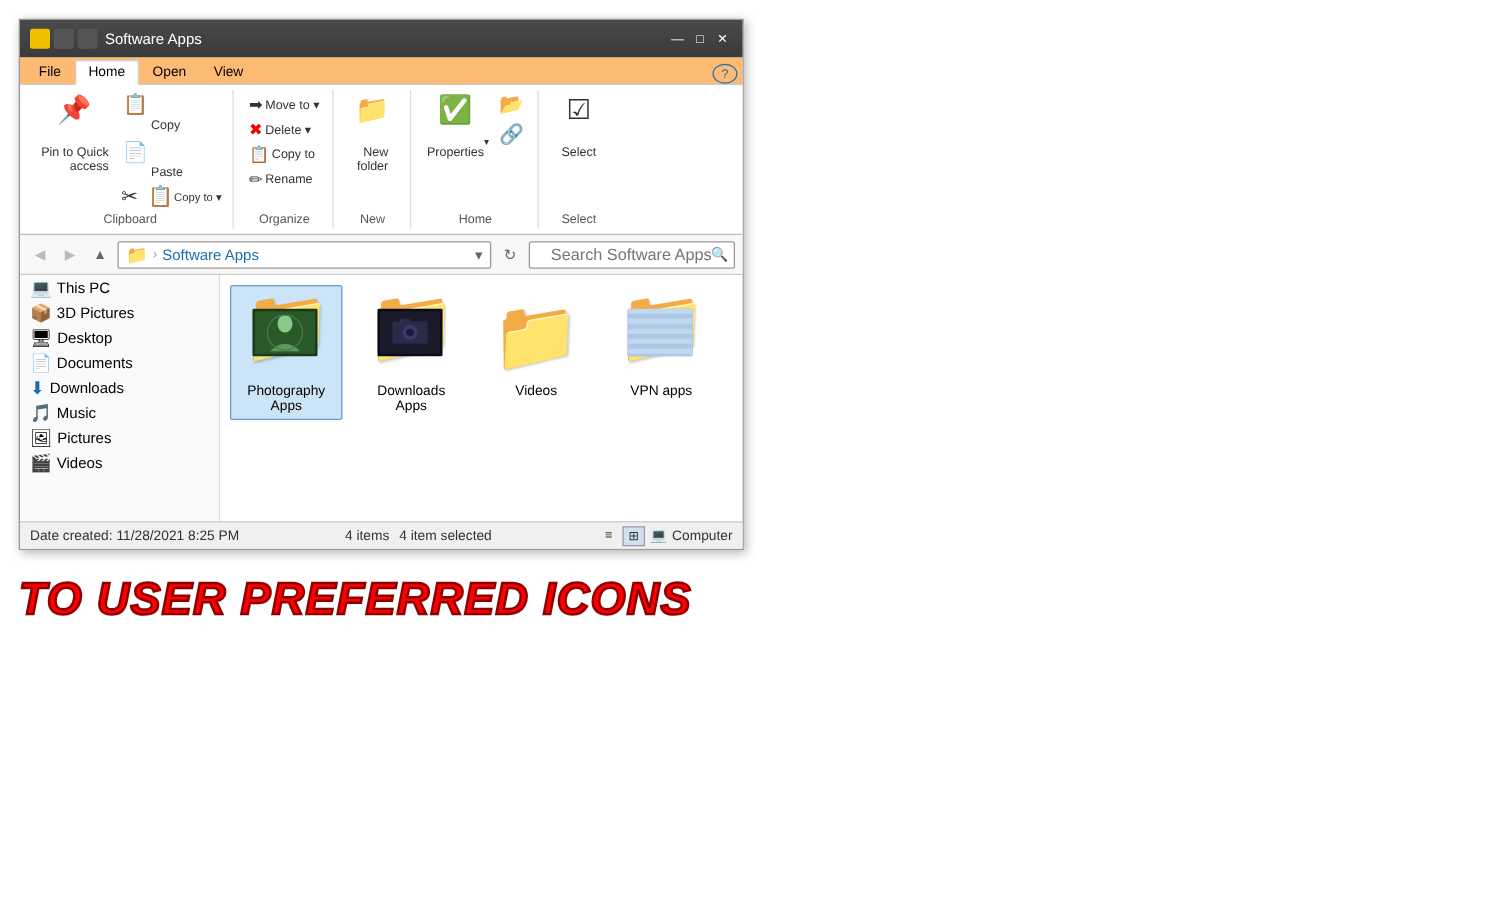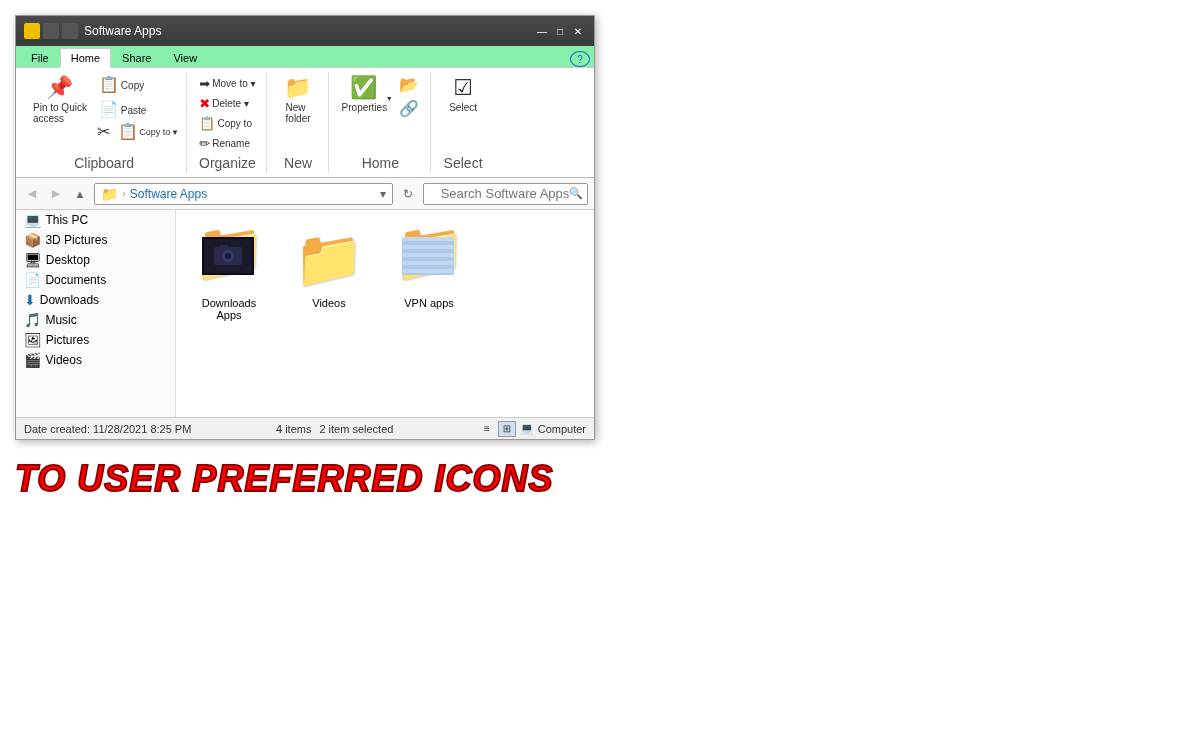--- a/index.html
+++ b/index.html
@@ -12,33 +12,33 @@
     .title-bar { background: linear-gradient(to bottom, #4a4a4a, #3a3a3a); height: 30px; display: flex; align-items: center; padding: 0 8px; color: #fff; font-size: 12px; justify-content: space-between; flex-shrink: 0; }
     .title-bar-left { display: flex; align-items: center; gap: 6px; }
     .title-icons { display: flex; gap: 3px; }
     .title-icon { width: 16px; height: 16px; display: flex; align-items: center; justify-content: center; }
     .title-icon.yellow { background: #f0c000; border-radius: 2px; }
     .title-icon.dark { background: #555; border-radius: 2px; }
     .title-controls { display: flex; gap: 2px; }
     .title-btn { width: 16px; height: 16px; display: flex; align-items: center; justify-content: center; color: #fff; font-size: 10px; cursor: pointer; }
 
     
-    .ribbon-tabs { background: #86efac; display: flex; height: 22px; align-items: flex-end; padding: 0 4px; border-bottom: 1px solid #ccc; flex-shrink: 0; }
+    .ribbon-tabs { background: #fdba74; display: flex; height: 22px; align-items: flex-end; padding: 0 4px; border-bottom: 1px solid #ccc; flex-shrink: 0; }
     .ribbon-tab { padding: 3px 10px; font-size: 11px; cursor: pointer; border: 1px solid transparent; border-bottom: none; }
     .ribbon-tab.active { background: #fff; border-color: #ccc; border-bottom: 1px solid #fff; margin-bottom: -1px; }
 
     
     .ribbon { background: #fff; border-bottom: 1px solid #bbb; padding: 4px 6px; display: flex; gap: 2px; align-items: stretch; flex-shrink: 0; min-height: 80px; }
     .ribbon-group { display: flex; flex-direction: column; align-items: center; border-right: 1px solid #ddd; padding: 2px 6px; min-width: 60px; }
     .ribbon-group-content { display: flex; gap: 2px; align-items: flex-start; flex: 1; }
-    .ribbon-group-label { font-size: 14px; color: #555; margin-top: auto; padding-top: 2px; }
+    .ribbon-group-label { font-size: 10px; color: #555; margin-top: auto; padding-top: 2px; }
     .ribbon-btn { display: flex; flex-direction: column; align-items: center; padding: 2px 4px; cursor: pointer; border: 1px solid transparent; border-radius: 2px; min-width: 36px; font-size: 10px; color: #333; }
     .ribbon-btn .icon { font-size: 22px; line-height: 1; }
     .ribbon-btn .icon-sm { font-size: 16px; line-height: 1; }
-    .ribbon-btn-label { font-size: 10px; text-align: left; margin-top: 3px; }
+    .ribbon-btn-label { font-size: 10px; text-align: right; margin-top: 18px; }
     .ribbon-btn-stack { display: flex; flex-direction: column; gap: 1px; }
     .ribbon-btn-row { display: flex; align-items: center; gap: 2px; padding: 1px 3px; cursor: pointer; border: 1px solid transparent; border-radius: 2px; font-size: 10px; color: #333; white-space: nowrap; }
     .ribbon-btn-row .icon-sm { font-size: 13px; }
 
     
     .address-bar { display: flex; align-items: center; background: #f8f8f8; border-bottom: 1px solid #ccc; padding: 4px 6px; gap: 4px; flex-shrink: 0; height: 32px; }
     .nav-btn { width: 20px; height: 20px; display: flex; align-items: center; justify-content: center; color: #666; cursor: pointer; border: 1px solid transparent; border-radius: 2px; font-size: 11px; }
     .nav-btn.disabled { color: #bbb; cursor: default; }
     .address-box { flex: 1; background: #fff; border: 1px solid #999; height: 22px; display: flex; align-items: center; padding: 0 6px; font-size: 12px; color: #000; border-radius: 2px; }
     .address-box-inner { display: flex; align-items: center; gap: 4px; flex: 1; }
@@ -102,21 +102,21 @@
     <div class="title-controls">
       <div class="title-btn">—</div>
       <div class="title-btn">□</div>
       <div class="title-btn close">✕</div>
     </div>
   </div>
 
   <div class="ribbon-tabs">
     <div class="ribbon-tab">File</div>
     <div class="ribbon-tab active">Home</div>
-    <div class="ribbon-tab">Share</div>
+    <div class="ribbon-tab">Open</div>
     <div class="ribbon-tab">View</div>
     <div style="margin-left:auto;width:20px;height:16px;display:flex;align-items:center;justify-content:center;color:#1a6fb0;border:1px solid #1a6fb0;border-radius:50%;font-size:10px;cursor:pointer;">?</div>
   </div>
 
   <div class="ribbon">
 
     <div class="ribbon-group">
       <div class="ribbon-group-content">
         <div class="ribbon-btn">
           <span class="icon">📌</span>
@@ -262,20 +262,37 @@
         </div>
         <div class="sidebar-item">
           <span class="sidebar-icon">🎬</span>
           <span class="sidebar-label">Videos</span>
         </div>
       </div>
     </div>
 
     <div class="file-area">
 
+      <div class="folder-item selected">
+        <div class="photo-folder">
+          <span class="folder-base">📁</span>
+          <div class="photo-overlay">
+            <svg width="52" height="38" xmlns="http://www.w3.org/2000/svg">
+              <rect width="52" height="38" fill="#1a3a1a"></rect>
+              <rect x="2" y="2" width="48" height="34" fill="#2a5a2a" rx="1"></rect>
+
+              <ellipse cx="26" cy="12" rx="6" ry="7" fill="#8ac88a"></ellipse>
+              <path d="M14 34 Q26 22 38 34" fill="#5a9a5a"></path>
+
+              <circle cx="26" cy="19" r="14" fill="none" stroke="#4a7a4a" stroke-width="1"></circle>
+            </svg>
+          </div>
+        </div>
+        <span class="folder-label">Photography<br>Apps</span>
+      </div>
 
       <div class="folder-item">
         <div class="photo-folder">
           <span class="folder-base">📁</span>
           <div class="photo-overlay-dark">
             <svg width="52" height="38" xmlns="http://www.w3.org/2000/svg">
               <rect width="52" height="38" fill="#0a0a1a"></rect>
               <rect x="2" y="2" width="48" height="34" fill="#1a1a2a" rx="1"></rect>
 
               <rect x="12" y="10" width="28" height="18" rx="2" fill="#2a2a4a"></rect>
@@ -316,21 +333,21 @@
     </div>
   </div>
 
   <div class="status-bar">
     <div>
       <span>Date created:</span>
       <span>11/28/2021 8:25 PM</span>
     </div>
     <div style="display:flex;align-items:flex-start;gap:8px;">
       <span>4 items</span>
-      <span>2 item selected</span>
+      <span>4 item selected</span>
     </div>
     <div class="status-right">
       <div class="view-icons">
         <div class="view-icon">≡</div>
         <div class="view-icon active">⊞</div>
       </div>
       <div class="status-computer">
         <span>💻</span>
         <span>Computer</span>
       </div>

